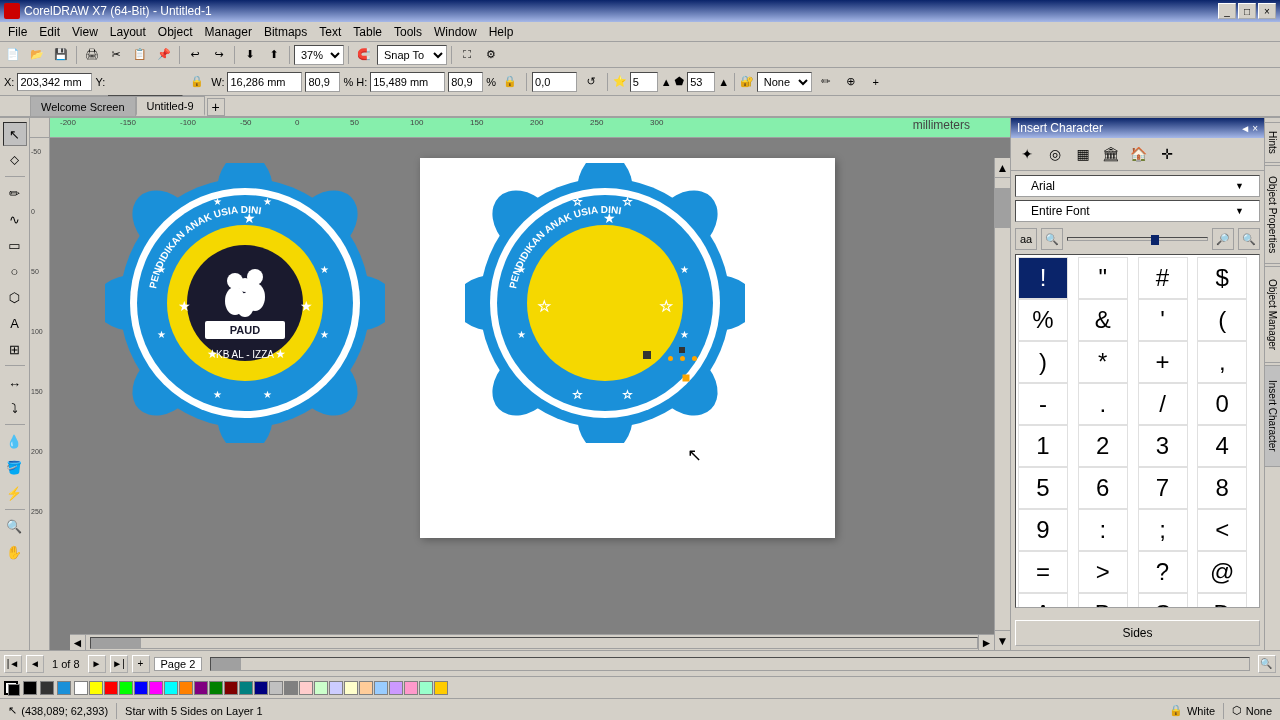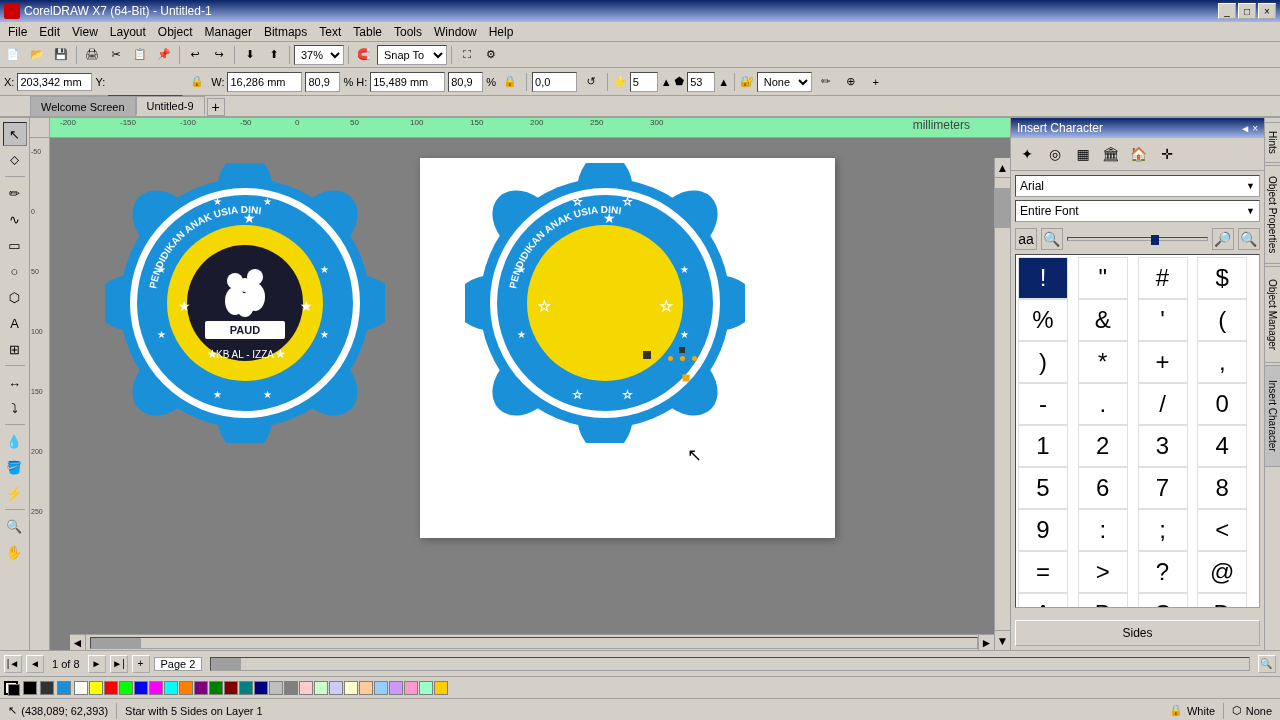--- a/index.html
+++ b/index.html
@@ -187,30 +187,30 @@
     .panel-icon-btn {
       width: 24px; height: 24px; background: #d4d0c8; border: 1px solid transparent;
       display: flex; align-items: center; justify-content: center; cursor: pointer; font-size: 14px;
     }
     #font-select-area {
       padding: 4px;
       display: flex; flex-direction: column; gap: 3px;
     }
     .font-dropdown {
       width: 100%; height: 22px; border: 1px inset #a0a0a0; background: white;
-      padding: 0 4px; font-size: 12px; cursor: pointer;
+      padding: 0 15px; font-size: 12px; cursor: pointer;
       display: flex; align-items: center; justify-content: space-between;
     }
     .font-dropdown-arrow { font-size: 9px; }
     #char-filter-row {
       display: flex; align-items: center; gap: 4px; padding: 2px 4px;
     }
     .char-filter-btn {
       width: 22px; height: 22px; border: 1px solid #a0a0a0; background: #d4d0c8;
-      font-size: 14px; display: flex; align-items: center; justify-content: center; cursor: pointer;
+      font-size: 11px; display: flex; align-items: center; justify-content: center; cursor: pointer;
     }
     #char-grid {
       flex: 1;
       display: grid;
       grid-template-columns: repeat(4, 1fr);
       gap: 0;
       padding: 2px;
       overflow-y: auto;
       background: white;
       border: 1px inset #a0a0a0;

